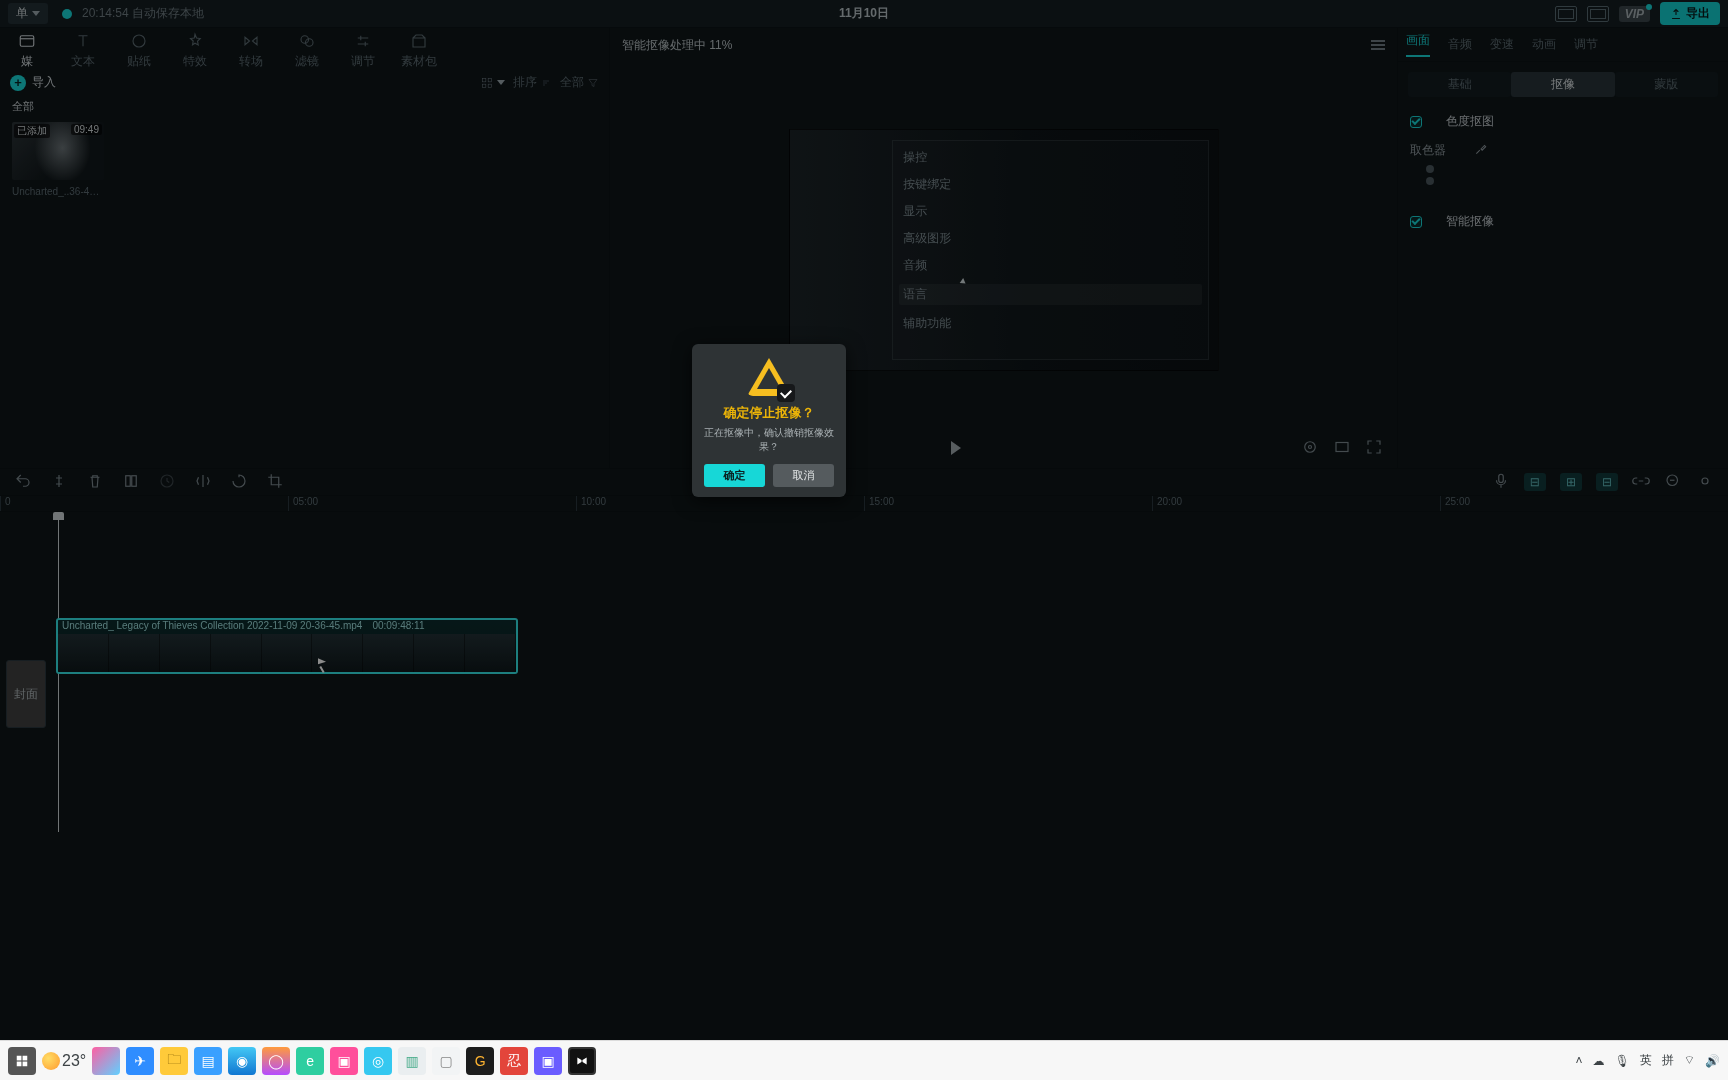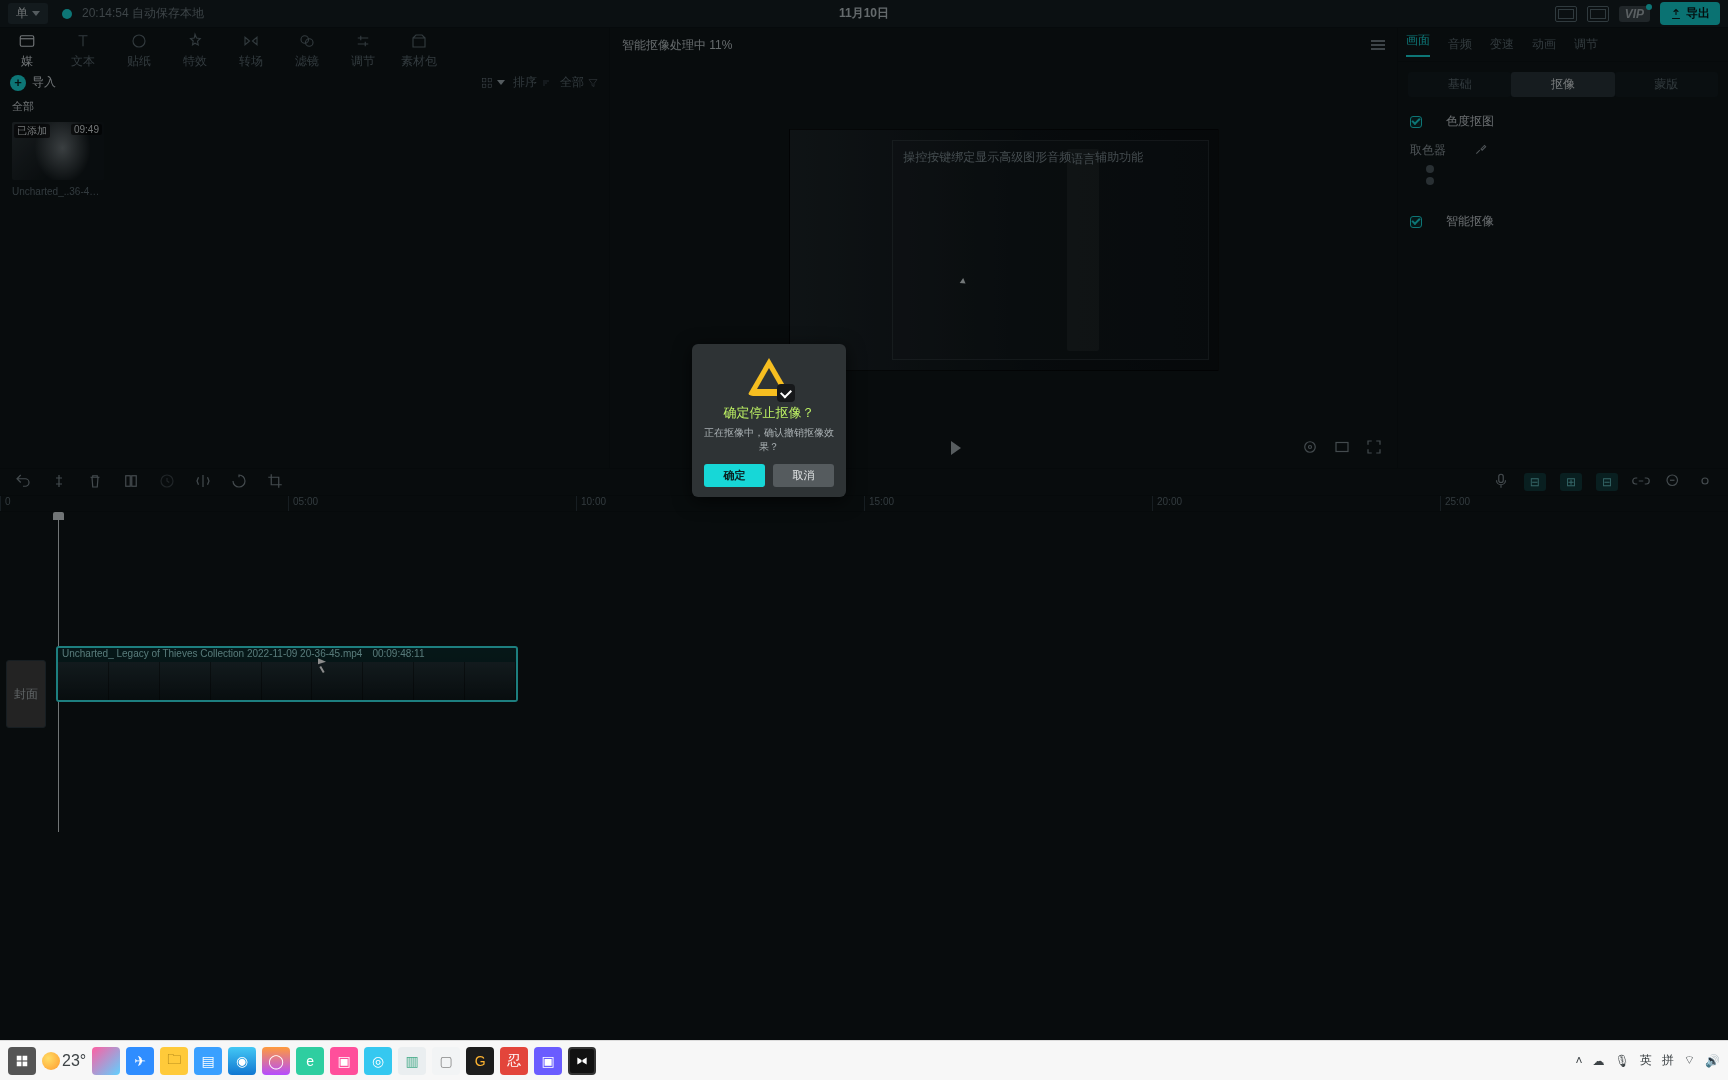--- a/index.html
+++ b/index.html
@@ -63,21 +63,21 @@
   .thumb .name{margin-top:6px;color:var(--dim);font-size:10px;white-space:nowrap;overflow:hidden;text-overflow:ellipsis;}
 
   
   .preview{grid-column:2;grid-row:1;background:var(--bg0);display:flex;flex-direction:column;border-right:1px solid #0a1214;}
   .preview-head{height:34px;display:flex;align-items:center;padding:0 12px;color:#b7c0c3;}
   .preview-head .spacer{flex:1}
   .preview-head .menu3{display:flex;flex-direction:column;gap:2px;}
   .preview-head .menu3 span{width:14px;height:2px;background:#6e7c82;}
   .preview-canvas{flex:1;padding:10px 14px 0 14px;display:flex;align-items:center;justify-content:center;}
   .canvas{width:100%;max-width:430px;aspect-ratio:16/9;background:linear-gradient(to right,#1b2327,#0d1417 55%,#0a1013);position:relative;border:1px solid #0009;}
-  .canvas .menu-overlay{position:absolute;left:24%;top:4%;right:2%;bottom:4%;background:rgba(40,50,55,.15);border:1px solid rgba(120,130,135,.2);padding:8px 10px;display:flex;flex-direction:row;gap:0;}
+  .canvas .menu-overlay{position:absolute;left:24%;top:4%;right:2%;bottom:4%;background:rgba(40,50,55,.15);border:1px solid rgba(120,130,135,.2);padding:8px 10px;display:flex;flex-direction:column;gap:10px;}
   .canvas .menu-overlay div{color:#7c8a90;font-size:12px;}
   .canvas .menu-overlay .hl{background:rgba(120,130,135,.12);padding:2px 4px;margin:0 -4px;border-radius:2px;}
   .canvas .cursor{position:absolute;left:40%;top:62%;width:0;height:0;border-left:5px solid #d0d8db;border-top:3px solid transparent;border-bottom:3px solid transparent;transform:rotate(35deg);}
   .transport{height:40px;display:flex;align-items:center;justify-content:center;gap:14px;padding:0 14px;}
   .transport .spacer{flex:1}
   .play{width:0;height:0;border-left:10px solid #9ea9ad;border-top:7px solid transparent;border-bottom:7px solid transparent;}
   .ti{color:#7b888d;}
   .ti svg{width:18px;height:18px;stroke:#7b888d;fill:none;stroke-width:1.6;}
 
   
@@ -101,36 +101,36 @@
   .tl-tools .ti{color:#7e8b90;}
   .tl-tools .right{margin-left:auto;display:flex;gap:14px;align-items:center;}
   .tl-tools .chip{background:#10383a;border-radius:3px;padding:2px 6px;color:#5fb9bb;}
   .tl-ruler{height:16px;position:relative;border-bottom:1px solid #0a1214;}
   .tl-ruler .marks{position:absolute;inset:0;display:flex;}
   .tl-ruler .mark{flex:1;border-left:1px solid #2a373d;color:#5b6a70;font-size:10px;padding-left:4px;}
   .playhead{position:absolute;top:0;left:58px;width:1px;height:320px;background:#cdd4d6;}
   .playhead::before{content:"";position:absolute;top:0;left:-5px;width:11px;height:8px;background:#cdd4d6;border-radius:2px 2px 0 0;}
   .tl-body{flex:1;position:relative;overflow:hidden;}
   .cover-btn{position:absolute;left:6px;top:148px;width:40px;height:68px;background:#404040;border:1px solid #2a373d;border-radius:3px;display:flex;align-items:center;justify-content:center;color:#aeb7ba;}
-  .clip{position:absolute;left:56px;top:134px;width:462px;height:56px;background:linear-gradient(#113e41,#0c3032);border:2px solid #35e6e6;border-radius:3px;overflow:hidden;}
+  .clip{position:absolute;left:56px;top:106px;width:462px;height:56px;background:linear-gradient(#113e41,#0c3032);border:2px solid #35e6e6;border-radius:3px;overflow:hidden;}
   .clip .chead{position:absolute;top:0;left:0;right:0;height:14px;background:rgba(5,25,26,.55);color:#9fdedd;font-size:10px;padding:0 4px;display:flex;gap:10px;}
   .clip .frames{position:absolute;top:14px;left:0;right:0;bottom:0;display:flex;}
   .clip .frames div{flex:1;background:linear-gradient(#223035,#0e181b);border-right:1px solid #0006;}
   .cursor-arrow{position:absolute;left:318px;top:148px;width:0;height:0;}
   .cursor-arrow::before{content:"";position:absolute;width:0;height:0;border-left:8px solid #fff;border-bottom:6px solid transparent;border-top:0 solid transparent;transform:skewY(25deg);}
   .cursor-arrow::after{content:"";position:absolute;left:3px;top:6px;width:2px;height:7px;background:#fff;transform:rotate(-30deg);}
 
   
   .modal{position:absolute;width:154px;left:calc(50% - 172px);top:344px;background:#2e3335;border-radius:6px;padding:14px 12px 10px 12px;box-shadow:0 4px 18px #000a;}
   .modal .micon{width:44px;height:40px;margin:0 auto 6px auto;position:relative;}
   .tri{width:0;height:0;border-left:22px solid transparent;border-right:22px solid transparent;border-bottom:38px solid #f6be20;border-radius:6px;}
   .tri-in{position:absolute;left:10px;top:10px;width:0;height:0;border-left:12px solid transparent;border-right:12px solid transparent;border-bottom:21px solid #2e3335;}
   .m-badge{position:absolute;right:-4px;bottom:-4px;width:18px;height:18px;background:#16181a;border-radius:4px;display:flex;align-items:center;justify-content:center;}
   .m-badge::after{content:"";width:8px;height:5px;border-left:2px solid #fff;border-bottom:2px solid #fff;transform:rotate(-45deg);margin-top:-2px;}
-  .modal h3{margin:0 0 4px 0;text-align:center;color:#bef264;font-size:13px;font-weight:400;}
+  .modal h3{margin:0 0 4px 0;text-align:center;color:#eab308;font-size:13px;font-weight:700;}
   .modal p{margin:0 0 10px 0;text-align:center;color:#a9b0b3;font-size:10px;}
   .modal .btns{display:flex;gap:8px;}
   .modal .btns button{flex:1;border:none;border-radius:3px;padding:4px 0;font-size:11px;font-family:inherit;cursor:pointer;}
   .btn-ok{background:var(--accent);color:#0a2021;font-weight:600;}
   .btn-cancel{background:#555b5e;color:#e5e8e9;}
 
   
   .taskbar{position:absolute;left:0;right:0;bottom:0;height:40px;background:var(--taskbar);display:flex;align-items:center;padding:0 8px;gap:6px;border-top:1px solid #dcdcdc;}
   .task-icon{width:28px;height:28px;border-radius:4px;display:flex;align-items:center;justify-content:center;font-size:14px;color:#fff;}
   .taskbar .spacer{flex:1}

